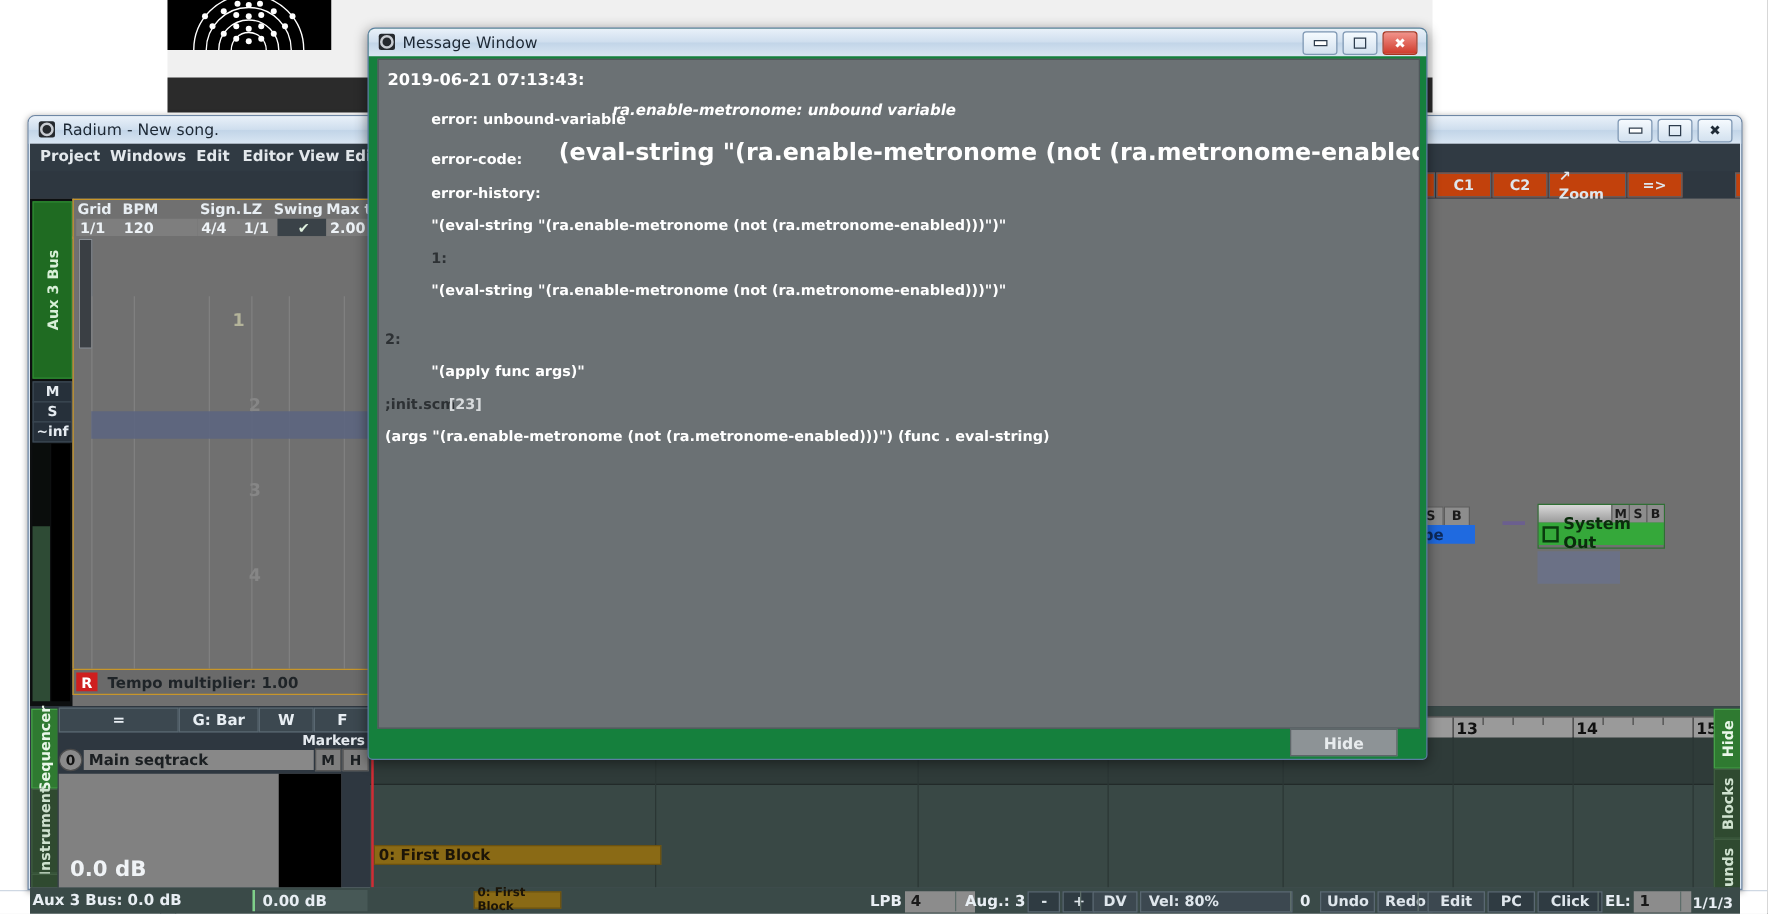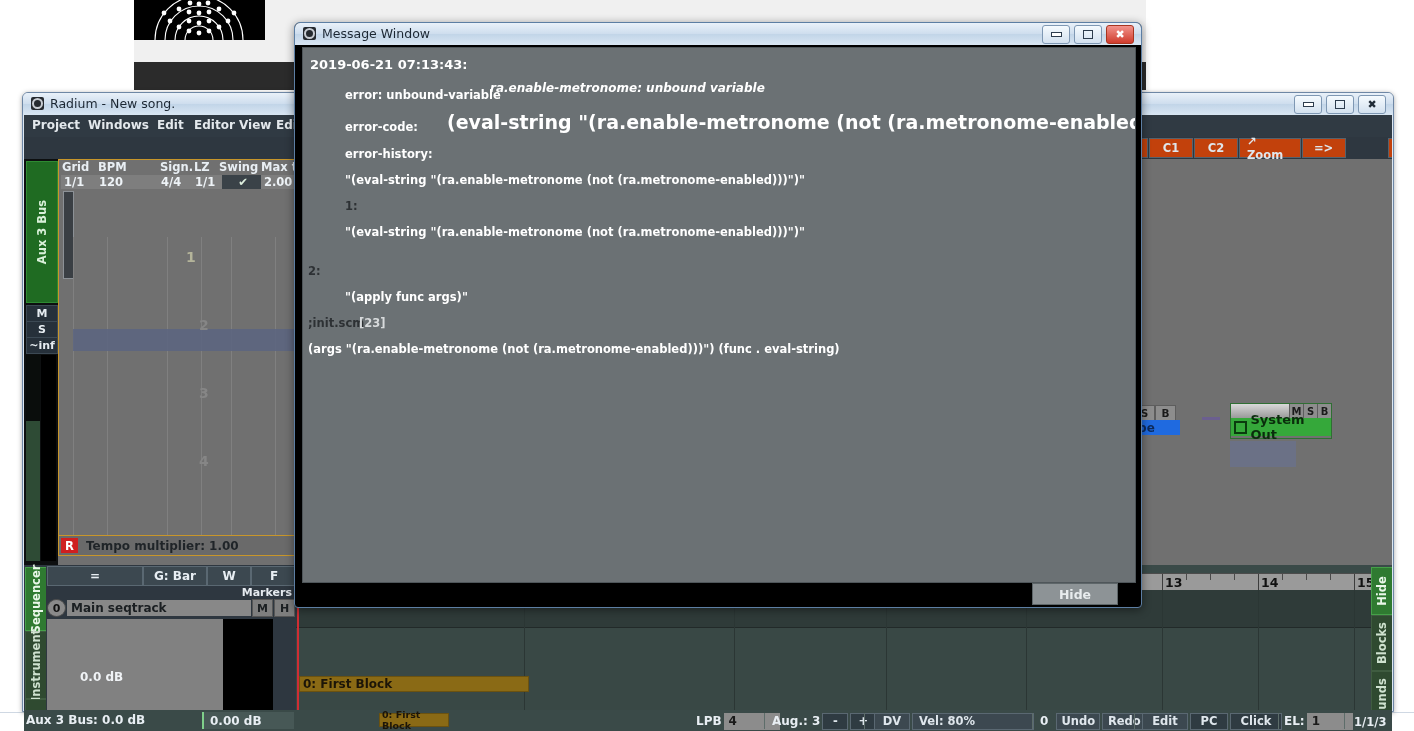--- a/index.html
+++ b/index.html
@@ -121,21 +121,21 @@
   #markers-lbl{position:absolute;right:4px;top:21px;color:#e5eaef;font-size:11px;font-weight:bold;}
   #seq-track-row{position:absolute;left:1px;top:34px;width:248px;height:18px;display:flex;align-items:center;gap:1px;}
   #seq-num{width:17px;height:16px;border-radius:50%;background:#8a8a8a;color:#111;font-size:11px;font-weight:bold;
      display:flex;align-items:center;justify-content:center;border:1px solid #4b4b4b;}
   #seq-name{flex:1;height:16px;background:#888888;color:#1b1f22;font-size:12px;font-weight:bold;
      display:flex;align-items:center;padding-left:4px;box-sizing:border-box;}
   .seq-mh{width:19px;height:16px;background:#7e7e7e;border:1px solid #565656;color:#1b1f22;font-size:11px;font-weight:bold;
      display:flex;align-items:center;justify-content:center;}
   #seq-vol{position:absolute;left:1px;top:54px;width:226px;height:112px;background:#818181;}
   #seq-vol-black{position:absolute;right:0;top:0;width:50px;height:112px;background:#000;}
-  #seq-vol-lbl{position:absolute;left:9px;top:51px;color:#f0f3f6;font-size:12px;font-weight:bold;margin-left:24px;}
+  #seq-vol-lbl{position:absolute;left:9px;top:67px;color:#f0f3f6;font-size:17px;font-weight:bold;}
 
   #seq-timeline{left:272px;top:0;width:1096px;height:145px;background:#3a4a48;}
   #tl-ruler{position:absolute;left:0;top:8px;width:1096px;height:17px;background:#9a9a9a;border-top:1px solid #4c4c4c;border-bottom:1px solid #4c4c4c;}
   .tl-mark{position:absolute;top:0;width:1px;height:6px;background:#4a4a4a;}
   .tl-bar{position:absolute;top:0;width:1px;height:17px;background:#3d3d3d;}
   .tl-lbl{position:absolute;top:1px;font-size:12.5px;font-weight:bold;color:#111;}
   #tl-rows{position:absolute;left:0;top:25px;width:1096px;height:120px;}
   .tl-row{position:absolute;left:0;width:1096px;background:#394845;border-bottom:1px solid #222a29;}
   #tl-redline{position:absolute;left:1px;top:0;width:2px;height:145px;background:#cf2d35;}
   #block-clip{position:absolute;left:3px;top:111px;width:230px;height:16px;background:#8a6a15;border:1px solid #6b5210;
@@ -156,21 +156,21 @@
   .sbgroup{position:absolute;top:2px;height:18px;display:flex;align-items:center;gap:2px;}
   .sblbl{color:#e8eef3;font-size:12px;font-weight:bold;}
   .sbfield{height:17px;background:#8c8c8c;color:#1a1a1a;font-size:12px;font-weight:bold;
      display:flex;align-items:center;padding:0 5px;box-sizing:border-box;}
   .sbbtn{height:17px;background:#3c4850;border:1px solid #5a6872;color:#dfe6ec;font-size:11.5px;font-weight:bold;
      display:flex;align-items:center;justify-content:center;padding:0 8px;box-sizing:border-box;}
   .sbbtn.dark{background:#2f3b42;}
   .sbsep{width:1px;height:16px;background:#5d6d6a;}
 
   
-  #msg-window{left:294px;top:22px;width:846px;height:584px;background:#000000;
+  #msg-window{left:294px;top:22px;width:846px;height:584px;background:#15803d;
      border:1px solid #5c7ea3;border-radius:6px 6px 4px 4px;box-shadow:0 2px 10px rgba(0,0,0,.45);text-align:center;}
   #msg-titlebar{left:0;top:0;width:846px;height:22px;
      background:linear-gradient(to bottom,#e9f1f9 0%,#cfdeee 48%,#c2d5e8 52%,#d9e6f3 100%);
      border-radius:5px 5px 0 0;}
   #msg-icon{left:8px;top:4px;}
   #msg-title{left:27px;top:3px;font-size:12.5px;color:#1c2733;white-space:nowrap;}
   #msg-winbtns{right:7px;top:2px;}
   #msg-body{left:7px;top:24px;width:832px;height:534px;background:#6b7174;border:1px solid #4f565a;
      overflow:hidden;}
   #msg-footer{left:7px;top:560px;width:832px;height:20px;}

